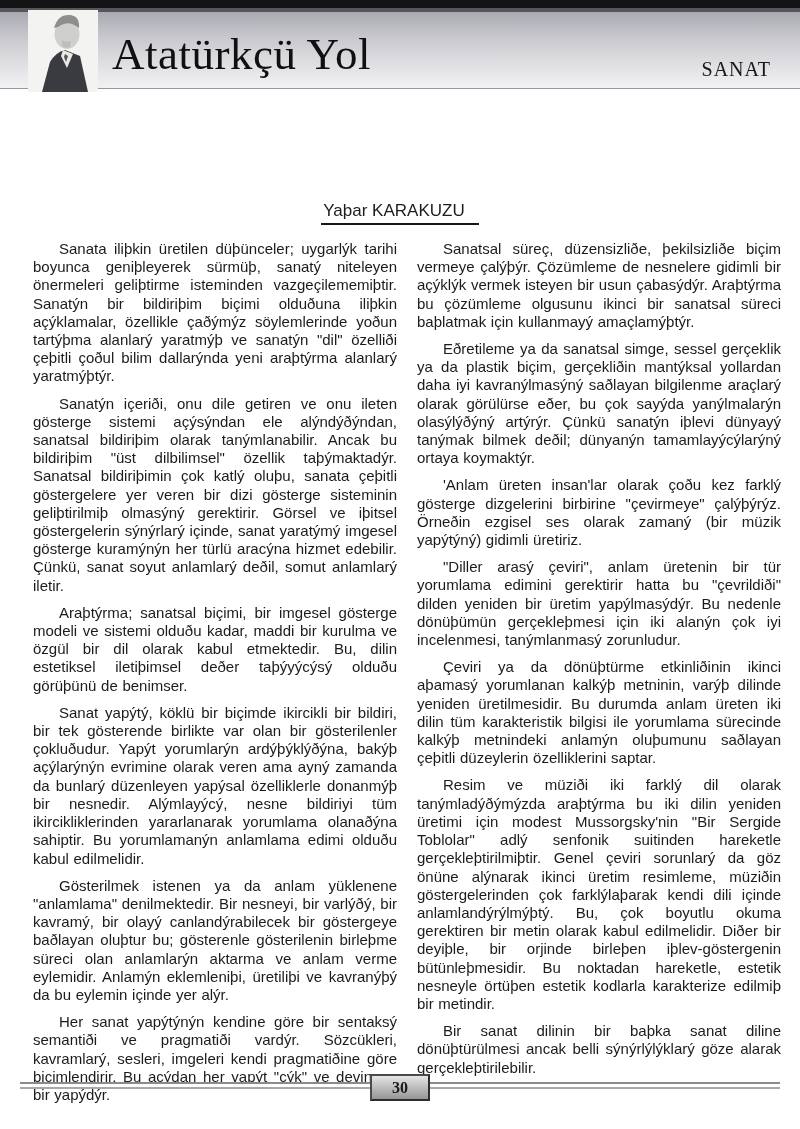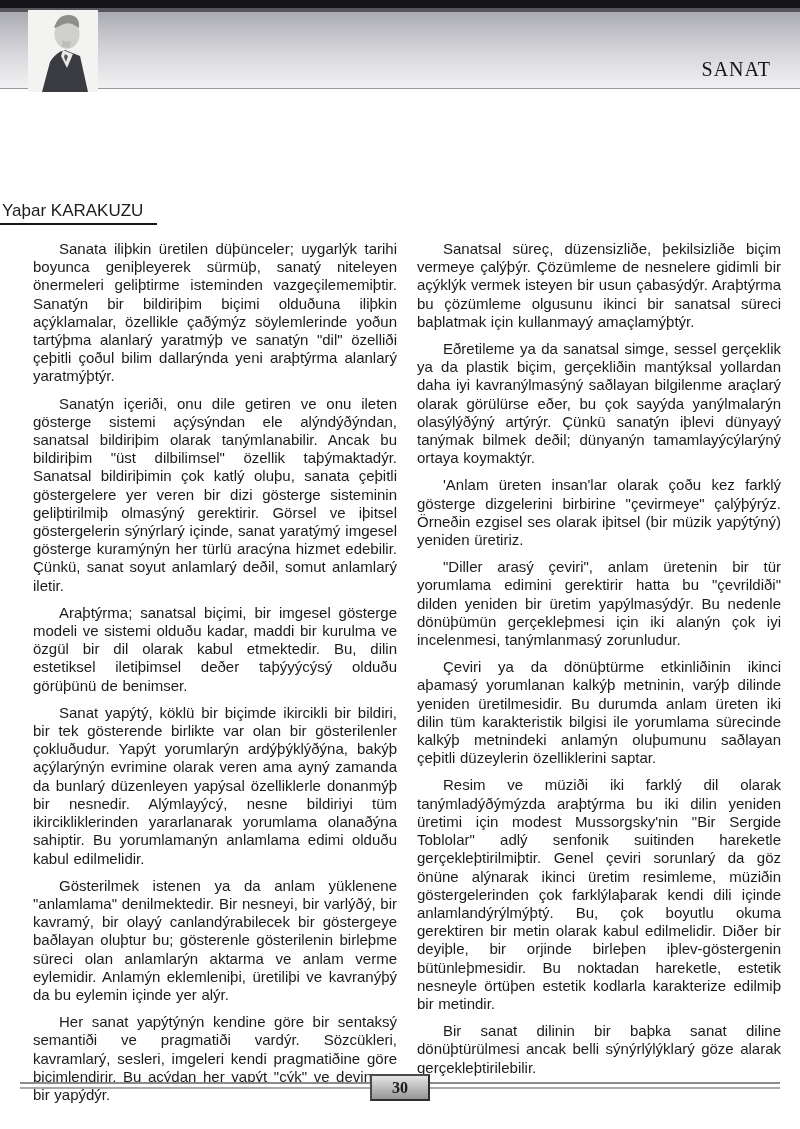--- a/index.html
+++ b/index.html
@@ -17,21 +17,21 @@
 
   .portrait{position:absolute;left:28px;top:10px;width:70px;height:82px;}
   .portrait svg{display:block;width:100%;height:100%;}
 
   .mag-title{position:absolute;left:112px;top:32px;font-family:"Liberation Serif",serif;
     font-size:45px;line-height:1;color:#101012;letter-spacing:0.5px;}
   .section-label{position:absolute;right:29px;top:58px;font-family:"Liberation Serif",serif;
     font-size:20px;color:#17171a;letter-spacing:1px;text-align:right;}
 
   
-  .author-row{position:absolute;top:201px;left:0;width:800px;text-align:left;}
+  .author-row{position:absolute;top:201px;left:0;width:800px;text-align:center;}
   .author-name{display:inline-block;font-size:17px;color:#1c1c1e;
     border-bottom:2px solid #17171a;padding:0 14px 2px 2px;}
 
   
   .columns{position:absolute;top:240px;left:33px;width:748px;display:flex;gap:20px;}
   .col{width:368px;}
   .col p{margin:0 0 9px 0;font-size:15px;line-height:18.2px;color:#1b1b1d;
     text-align:justify;text-indent:26px;word-spacing:0.5px;}
 
   
@@ -62,39 +62,40 @@
       <rect width="70" height="82" fill="#f3f3f1"></rect>
       <ellipse cx="39" cy="24" rx="12.5" ry="15" fill="#cfcfcc"></ellipse>
       <path d="M26 18 Q30 4 42 5 Q52 6 51 18 L48 16 Q40 10 30 17 Z" fill="#8e8e8c"></path>
       <path d="M34 30 q4 3 9 1 l-1 6 q-4 2 -8 -1 Z" fill="#bdbdba"></path>
       <path d="M14 82 L22 52 Q28 42 37 40 L52 46 L60 82 Z" fill="#3a3a41"></path>
       <path d="M35 40 L45 44 L39 58 L33 46 Z" fill="#e9e9e6"></path>
       <path d="M37 44 l3 2 -2 6 -2 -5 Z" fill="#55555c"></path>
     </svg>
   </div>
 
+  <div class="mag-title">Atatürkçü Yol</div>
   <div class="section-label">SANAT</div>
 
   <div class="author-row">
     <span class="author-name">Yaþar KARAKUZU</span>
   </div>
 
   <div class="columns">
     <div class="col">
       <p>Sanata iliþkin üretilen düþünceler; uygarlýk tarihi boyunca geniþleyerek sürmüþ, sanatý niteleyen önermeleri geliþtirme isteminden vazgeçilememiþtir. Sanatýn bir bildiriþim biçimi olduðuna iliþkin açýklamalar, özellikle çaðýmýz söylemlerinde yoðun tartýþma alanlarý yaratmýþ ve sanatýn "dil" özelliði çeþitli çoðul bilim dallarýnda yeni araþtýrma alanlarý yaratmýþtýr.</p>
       <p>Sanatýn içeriði, onu dile getiren ve onu ileten gösterge sistemi açýsýndan ele alýndýðýndan, sanatsal bildiriþim olarak tanýmlanabilir. Ancak bu bildiriþim "üst dilbilimsel" özellik taþýmaktadýr. Sanatsal bildiriþimin çok katlý oluþu, sanata çeþitli göstergelere yer veren bir dizi gösterge sisteminin geliþtirilmiþ olmasýný gerektirir. Görsel ve iþitsel göstergelerin sýnýrlarý içinde, sanat yaratýmý imgesel gösterge kuramýnýn her türlü aracýna hizmet edebilir. Çünkü, sanat soyut anlamlarý deðil, somut anlamlarý iletir.</p>
       <p>Araþtýrma; sanatsal biçimi, bir imgesel gösterge modeli ve sistemi olduðu kadar, maddi bir kurulma ve özgül bir dil olarak kabul etmektedir. Bu, dilin estetiksel iletiþimsel deðer taþýyýcýsý olduðu görüþünü de benimser.</p>
       <p>Sanat yapýtý, köklü bir biçimde ikircikli bir bildiri, bir tek gösterende birlikte var olan bir gösterilenler çokluðudur. Yapýt yorumlarýn ardýþýklýðýna, bakýþ açýlarýnýn evrimine olarak veren ama ayný zamanda da bunlarý düzenleyen yapýsal özelliklerle donanmýþ bir nesnedir. Alýmlayýcý, nesne bildiriyi tüm ikircikliklerinden yararlanarak yorumlama olanaðýna sahiptir. Bu yorumlamanýn anlamlama edimi olduðu kabul edilmelidir.</p>
       <p>Gösterilmek istenen ya da anlam yüklenene "anlamlama" denilmektedir. Bir nesneyi, bir varlýðý, bir kavramý, bir olayý canlandýrabilecek bir göstergeye baðlayan oluþtur bu; gösterenle gösterilenin birleþme süreci olan anlamlarýn aktarma ve anlam verme eylemidir. Anlamýn eklemleniþi, üretiliþi ve kavranýþý da bu eylemin içinde yer alýr.</p>
       <p>Her sanat yapýtýnýn kendine göre bir sentaksý semantiði ve pragmatiði vardýr. Sözcükleri, kavramlarý, sesleri, imgeleri kendi pragmatiðine göre biçimlendirir. Bu açýdan her yapýt "çýk" ve devingen bir yapýdýr.</p>
     </div>
     <div class="col">
       <p>Sanatsal süreç, düzensizliðe, þekilsizliðe biçim vermeye çalýþýr. Çözümleme de nesnelere gidimli bir açýklýk vermek isteyen bir usun çabasýdýr. Araþtýrma bu çözümleme olgusunu ikinci bir sanatsal süreci baþlatmak için kullanmayý amaçlamýþtýr.</p>
       <p>Eðretileme ya da sanatsal simge, sessel gerçeklik ya da plastik biçim, gerçekliðin mantýksal yollardan daha iyi kavranýlmasýný saðlayan bilgilenme araçlarý olarak görülürse eðer, bu çok sayýda yanýlmalarýn olasýlýðýný artýrýr. Çünkü sanatýn iþlevi dünyayý tanýmak bilmek deðil; dünyanýn tamamlayýcýlarýný ortaya koymaktýr.</p>
-      <p>'Anlam üreten insan'lar olarak çoðu kez farklý gösterge dizgelerini birbirine "çevirmeye" çalýþýrýz. Örneðin ezgisel ses olarak iþitsel (bir müzik yapýtýný) yeniden üretiriz.</p>
+      <p>'Anlam üreten insan'lar olarak çoðu kez farklý gösterge dizgelerini birbirine "çevirmeye" çalýþýrýz. Örneðin ezgisel ses olarak zamaný (bir müzik yapýtýný) gidimli üretiriz.</p>
       <p>"Diller arasý çeviri", anlam üretenin bir tür yorumlama edimini gerektirir hatta bu "çevrildiði" dilden yeniden bir üretim yapýlmasýdýr. Bu nedenle dönüþümün gerçekleþmesi için iki alanýn çok iyi incelenmesi, tanýmlanmasý zorunludur.</p>
       <p>Çeviri ya da dönüþtürme etkinliðinin ikinci aþamasý yorumlanan kalkýþ metninin, varýþ dilinde yeniden üretilmesidir. Bu durumda anlam üreten iki dilin tüm karakteristik bilgisi ile yorumlama sürecinde kalkýþ metnindeki anlamýn oluþumunu saðlayan çeþitli düzeylerin özelliklerini saptar.</p>
       <p>Resim ve müziði iki farklý dil olarak tanýmladýðýmýzda araþtýrma bu iki dilin yeniden üretimi için modest Mussorgsky'nin "Bir Sergide Toblolar" adlý senfonik suitinden hareketle gerçekleþtirilmiþtir. Genel çeviri sorunlarý da göz önüne alýnarak ikinci üretim resimleme, müziðin göstergelerinden çok farklýlaþarak kendi dili içinde anlamlandýrýlmýþtý. Bu, çok boyutlu okuma gerektiren bir metin olarak kabul edilmelidir. Diðer bir deyiþle, bir orjinde birleþen iþlev-göstergenin bütünleþmesidir. Bu noktadan hareketle, estetik nesneyle örtüþen estetik kodlarla karakterize edilmiþ bir metindir.</p>
       <p>Bir sanat dilinin bir baþka sanat diline dönüþtürülmesi ancak belli sýnýrlýlýklarý göze alarak gerçekleþtirilebilir.</p>
     </div>
   </div>
 
 
   <div class="footer-rule"></div>
   <div class="page-number-box">

